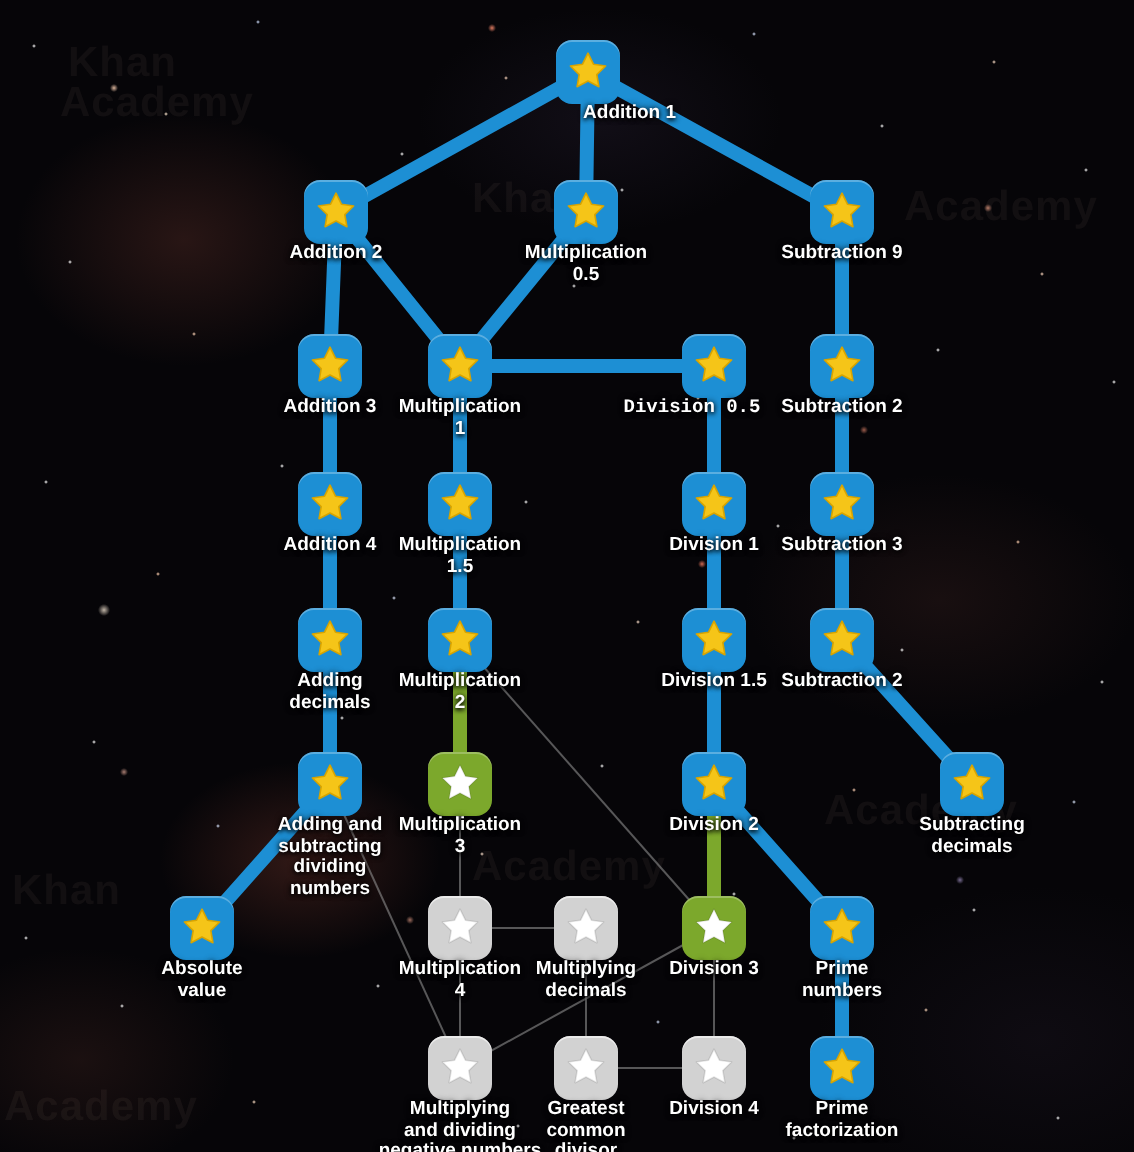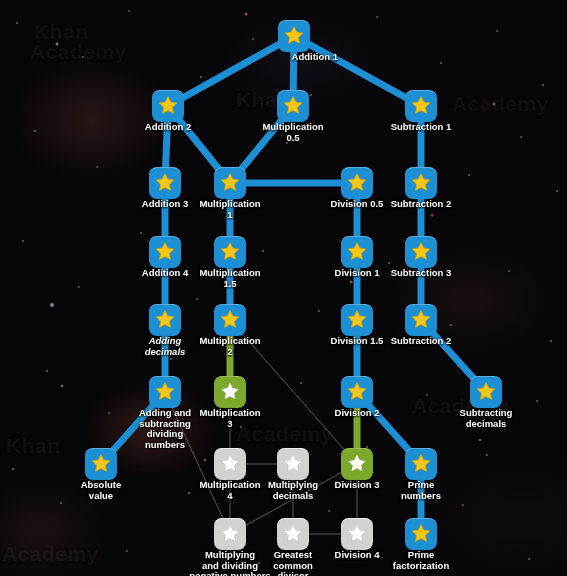--- a/index.html
+++ b/index.html
@@ -207,40 +207,40 @@
           <path d="M16 4.4 l3.35 6.8 7.5 1.1 -5.43 5.29 1.28 7.47 -6.7 -3.53 -6.7 3.53 1.28 -7.47 -5.43 -5.29 7.5 -1.1 Z" fill="#f5c518" stroke="#d8a400" stroke-width="1" stroke-linejoin="round"></path>
         </svg>
       </div>
       <div class="label" style="left: 249px; top: 122px; width: 88px;">Multiplication
 0.5</div>
       <div class="node blue" title="Subtraction 1" style="left: 405px; top: 90px;">
         <svg width="26" height="26" viewBox="0 0 32 32">
           <path d="M16 4.4 l3.35 6.8 7.5 1.1 -5.43 5.29 1.28 7.47 -6.7 -3.53 -6.7 3.53 1.28 -7.47 -5.43 -5.29 7.5 -1.1 Z" fill="#f5c518" stroke="#d8a400" stroke-width="1" stroke-linejoin="round"></path>
         </svg>
       </div>
-      <div class="label" style="left: 377px; top: 122px; width: 88px;">Subtraction 1</div>
+      <div class="label" style="left: 377px; top: 122px; width: 88px;">Subtraction 9</div>
       <div class="node blue" title="Addition 3" style="left: 149px; top: 167px;">
         <svg width="26" height="26" viewBox="0 0 32 32">
           <path d="M16 4.4 l3.35 6.8 7.5 1.1 -5.43 5.29 1.28 7.47 -6.7 -3.53 -6.7 3.53 1.28 -7.47 -5.43 -5.29 7.5 -1.1 Z" fill="#f5c518" stroke="#d8a400" stroke-width="1" stroke-linejoin="round"></path>
         </svg>
       </div>
       <div class="label" style="left: 121px; top: 199px; width: 88px;">Addition 3</div>
       <div class="node blue" title="Multiplication 1" style="left: 214px; top: 167px;">
         <svg width="26" height="26" viewBox="0 0 32 32">
           <path d="M16 4.4 l3.35 6.8 7.5 1.1 -5.43 5.29 1.28 7.47 -6.7 -3.53 -6.7 3.53 1.28 -7.47 -5.43 -5.29 7.5 -1.1 Z" fill="#f5c518" stroke="#d8a400" stroke-width="1" stroke-linejoin="round"></path>
         </svg>
       </div>
       <div class="label" style="left: 186px; top: 199px; width: 88px;">Multiplication
 1</div>
       <div class="node blue" title="Division 0.5" style="left: 341px; top: 167px;">
         <svg width="26" height="26" viewBox="0 0 32 32">
           <path d="M16 4.4 l3.35 6.8 7.5 1.1 -5.43 5.29 1.28 7.47 -6.7 -3.53 -6.7 3.53 1.28 -7.47 -5.43 -5.29 7.5 -1.1 Z" fill="#f5c518" stroke="#d8a400" stroke-width="1" stroke-linejoin="round"></path>
         </svg>
       </div>
-      <div class="label" style="left: 313px; top: 199px; width: 88px;">Division 0.5</div>
+      <div class="label" style="left: 302px; top: 199px; width: 88px; font-family: Liberation Mono, monospace;">Division 0.5</div>
       <div class="node blue" title="Subtraction 2" style="left: 405px; top: 167px;">
         <svg width="26" height="26" viewBox="0 0 32 32">
           <path d="M16 4.4 l3.35 6.8 7.5 1.1 -5.43 5.29 1.28 7.47 -6.7 -3.53 -6.7 3.53 1.28 -7.47 -5.43 -5.29 7.5 -1.1 Z" fill="#f5c518" stroke="#d8a400" stroke-width="1" stroke-linejoin="round"></path>
         </svg>
       </div>
       <div class="label" style="left: 377px; top: 199px; width: 88px;">Subtraction 2</div>
       <div class="node blue" title="Addition 4" style="left: 149px; top: 236px;">
         <svg width="26" height="26" viewBox="0 0 32 32">
           <path d="M16 4.4 l3.35 6.8 7.5 1.1 -5.43 5.29 1.28 7.47 -6.7 -3.53 -6.7 3.53 1.28 -7.47 -5.43 -5.29 7.5 -1.1 Z" fill="#f5c518" stroke="#d8a400" stroke-width="1" stroke-linejoin="round"></path>
         </svg>
@@ -263,21 +263,21 @@
         <svg width="26" height="26" viewBox="0 0 32 32">
           <path d="M16 4.4 l3.35 6.8 7.5 1.1 -5.43 5.29 1.28 7.47 -6.7 -3.53 -6.7 3.53 1.28 -7.47 -5.43 -5.29 7.5 -1.1 Z" fill="#f5c518" stroke="#d8a400" stroke-width="1" stroke-linejoin="round"></path>
         </svg>
       </div>
       <div class="label" style="left: 377px; top: 268px; width: 88px;">Subtraction 3</div>
       <div class="node blue" title="Adding decimals" style="left: 149px; top: 304px;">
         <svg width="26" height="26" viewBox="0 0 32 32">
           <path d="M16 4.4 l3.35 6.8 7.5 1.1 -5.43 5.29 1.28 7.47 -6.7 -3.53 -6.7 3.53 1.28 -7.47 -5.43 -5.29 7.5 -1.1 Z" fill="#f5c518" stroke="#d8a400" stroke-width="1" stroke-linejoin="round"></path>
         </svg>
       </div>
-      <div class="label" style="left: 121px; top: 336px; width: 88px; font-style: italic;">Adding
+      <div class="label" style="left: 121px; top: 336px; width: 88px;">Adding
 decimals</div>
       <div class="node blue" title="Multiplication 2" style="left: 214px; top: 304px;">
         <svg width="26" height="26" viewBox="0 0 32 32">
           <path d="M16 4.4 l3.35 6.8 7.5 1.1 -5.43 5.29 1.28 7.47 -6.7 -3.53 -6.7 3.53 1.28 -7.47 -5.43 -5.29 7.5 -1.1 Z" fill="#f5c518" stroke="#d8a400" stroke-width="1" stroke-linejoin="round"></path>
         </svg>
       </div>
       <div class="label" style="left: 186px; top: 336px; width: 88px;">Multiplication
 2</div>
       <div class="node blue" title="Division 1.5" style="left: 341px; top: 304px;">
         <svg width="26" height="26" viewBox="0 0 32 32">

